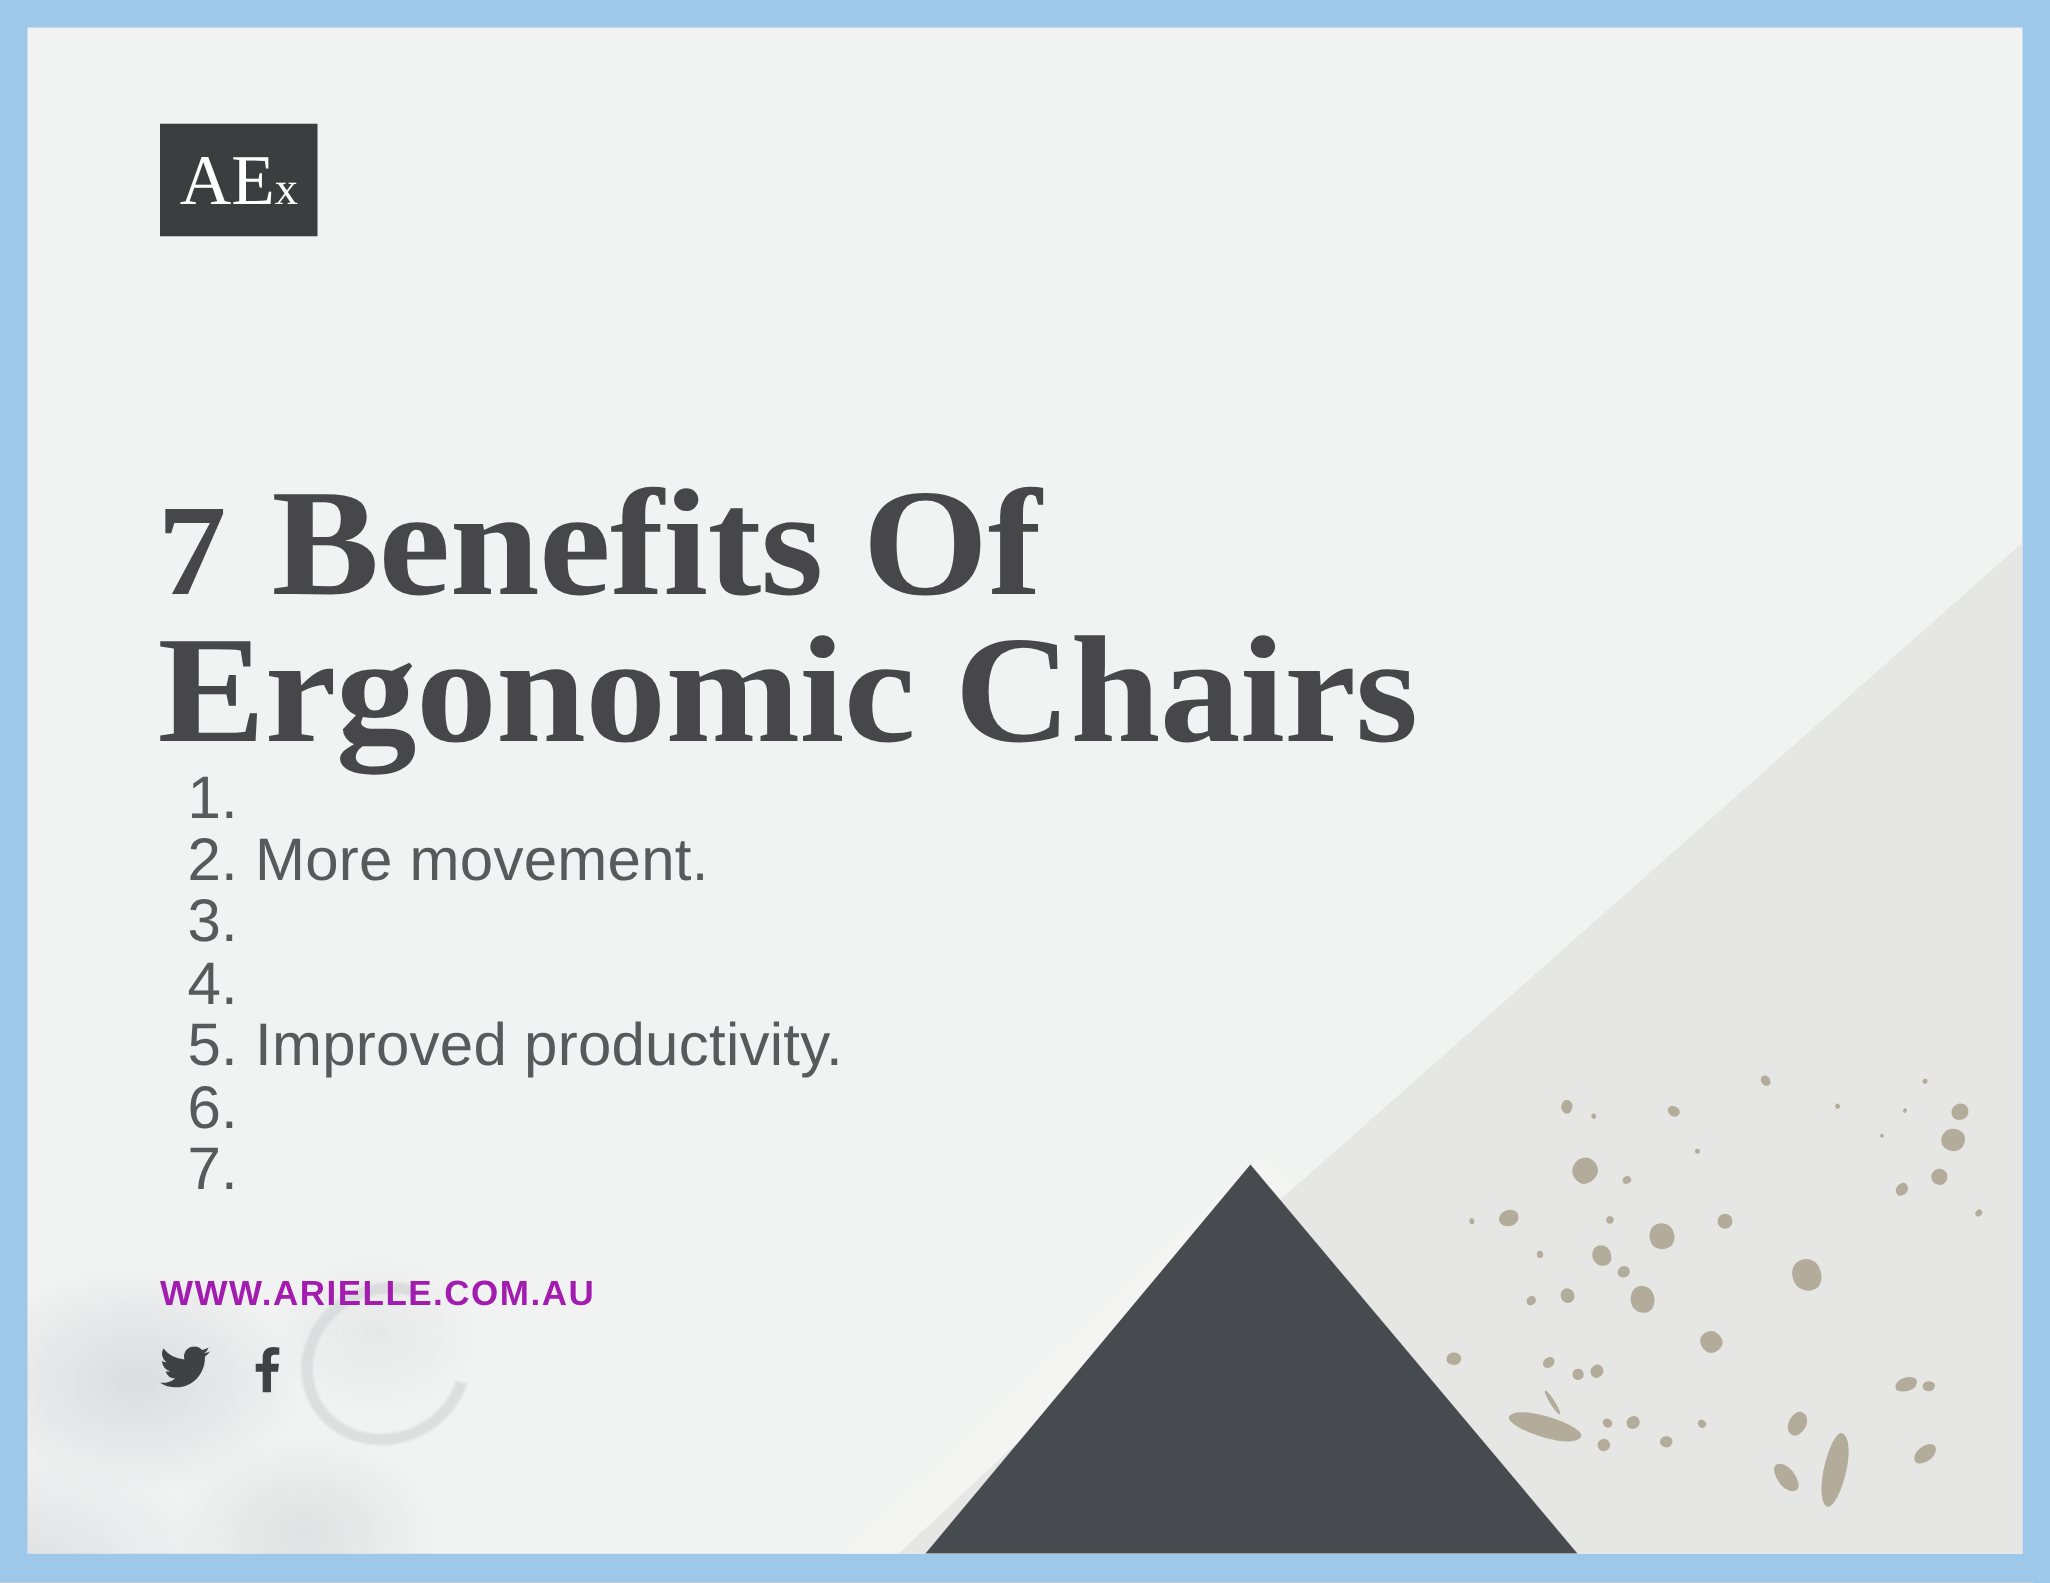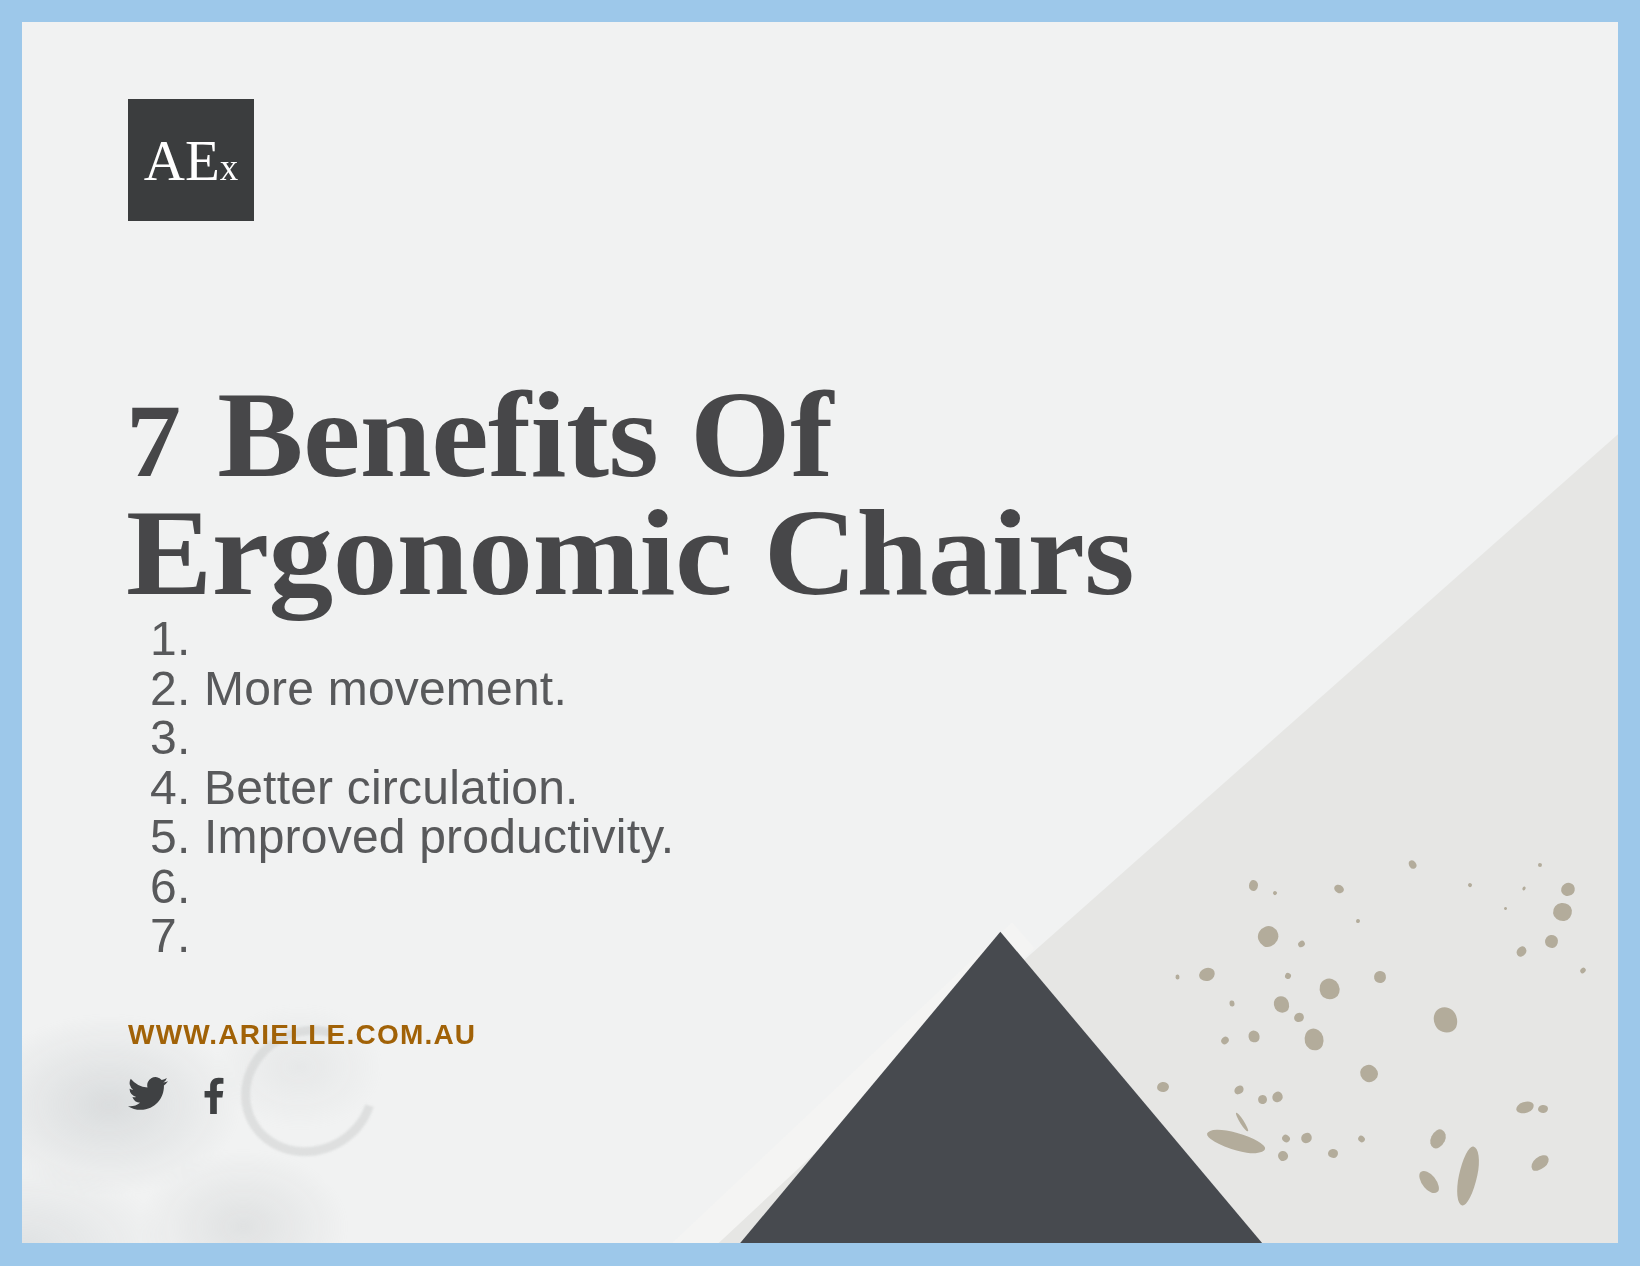--- a/index.html
+++ b/index.html
@@ -93,21 +93,21 @@
     border-radius: 48% 52% 45% 55% / 52% 45% 55% 48%;
     display: block;
   }
 
   
   .logo {
     position: absolute;
     left: 106px;
     top: 77px;
     width: 126px;
-    height: 122px;
+    height: 90px;
     background: #3b3d3e;
     display: flex;
     align-items: center;
     justify-content: center;
   }
   .logo-text {
     color: #ffffff;
     font-family: "Liberation Serif", serif;
     font-size: 57px;
     line-height: 1;
@@ -153,21 +153,21 @@
     display: inline-block;
     min-width: 54px;
   }
   .benefits li:first-child .idx { min-width: 68px; }
 
   
   .site-url {
     position: absolute;
     left: 106px;
     top: 997px;
-    color: #a16207;
+    color: #a21caf;
     font-family: "Liberation Sans", sans-serif;
     font-weight: bold;
     font-size: 28px;
     letter-spacing: 1.2px;
   }
   .socials {
     position: absolute;
     left: 106px;
     top: 1052px;
     display: flex;
@@ -253,21 +253,20 @@
         </li>
         <li>
           <span class="idx">2.</span>
           <span>More movement.</span>
         </li>
         <li>
           <span class="idx">3.</span>
         </li>
         <li>
           <span class="idx">4.</span>
-          <span>Better circulation.</span>
         </li>
         <li>
           <span class="idx">5.</span>
           <span>Improved productivity.</span>
         </li>
         <li>
           <span class="idx">6.</span>
         </li>
         <li>
           <span class="idx">7.</span>

